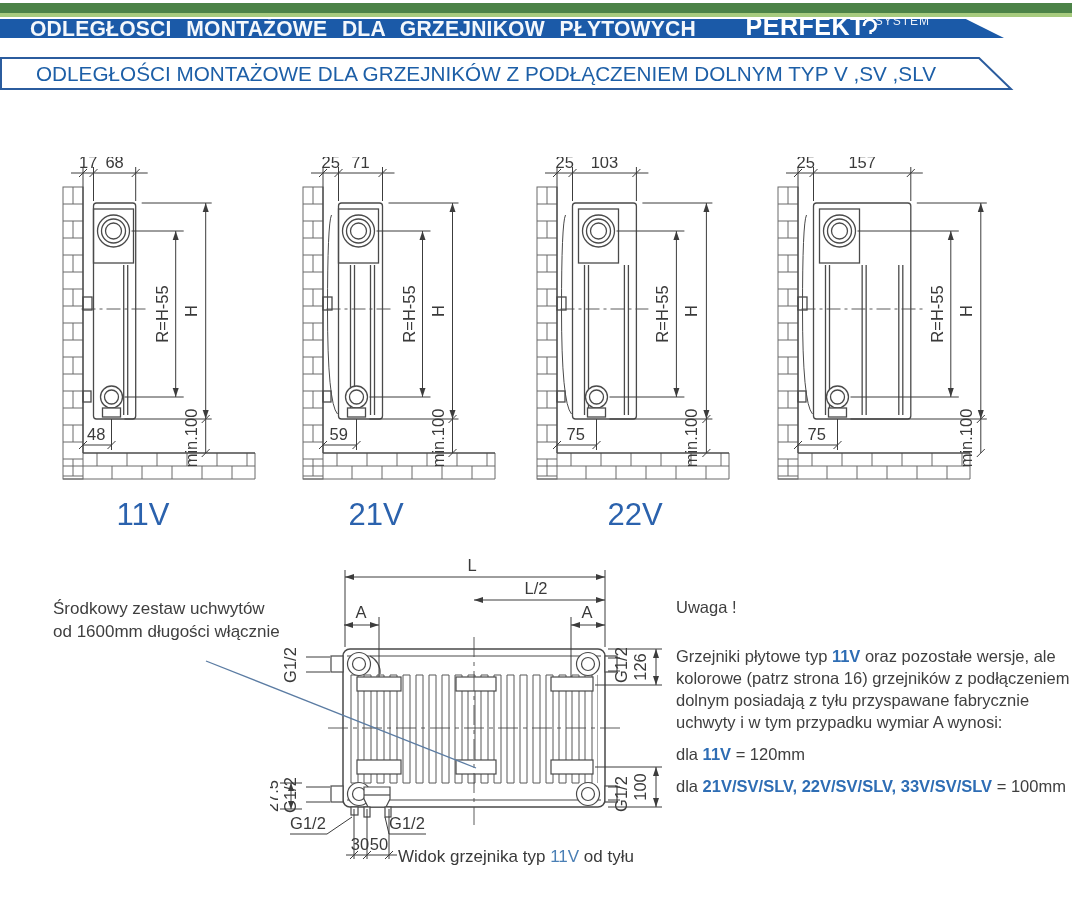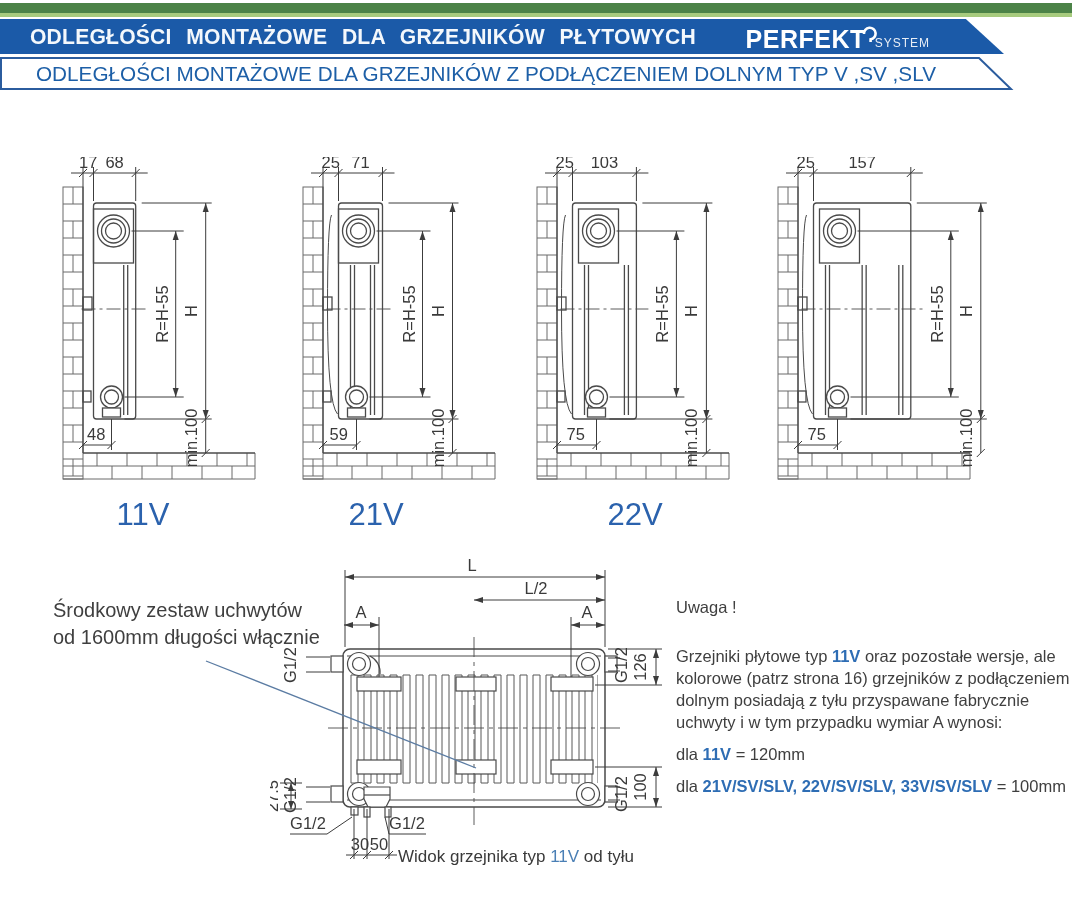--- a/index.html
+++ b/index.html
@@ -1,40 +1,40 @@
 <!DOCTYPE html>
 <html><head>
 <meta charset="utf-8">
 <style>
   html,body{margin:0;padding:0;background:#fff;}
   .page{position:relative;width:1072px;height:898px;background:#ffffff;overflow:hidden;
         font-family:"Liberation Sans",sans-serif;color:#3a3a3a;}
   
   .strip-dark{position:absolute;left:0;top:3px;width:100%;height:10px;background:#4c8348;}
   .strip-light{position:absolute;left:0;top:13px;width:100%;height:4px;background:#a7cb7e;}
-  .banner1{position:absolute;left:0;top:19px;width:1004px;height:35px;background:#1b5aa8;
+  .banner1{position:absolute;left:0;top:19px;width:1004px;height:19px;background:#1b5aa8;
            clip-path:polygon(0 0,96.2% 0,100% 100%,0 100%);
            display:flex;align-items:center;}
   .banner1 .title{margin-left:30px;color:#f4f8fc;font-size:22px;font-weight:700;
                   letter-spacing:.2px;word-spacing:9px;white-space:nowrap;transform:scaleX(.96);transform-origin:left center;}
-  .logo{display:flex;align-items:flex-end;margin-left:22px;position:relative;}
+  .logo{display:flex;align-items:flex-start;margin-left:22px;position:relative;}
   .logo .brand{color:#fff;font-size:25px;font-weight:800;letter-spacing:.5px;line-height:1;}
   .logo .hook{margin-left:-4px;margin-bottom:9px;}
   .logo .brand-sub{color:#e8eef6;font-size:12px;font-weight:400;letter-spacing:1px;margin-left:-2px;margin-bottom:2px;}
   .banner2{position:absolute;left:0;top:57px;}
   .banner2 text{font-size:21px;fill:#1d5fa7;font-weight:500;}
   
   .dia{position:absolute;top:137px;margin-top:20px;}
   .dia-label{position:absolute;top:497px;width:130px;text-align:center;
              color:#2b62ad;font-size:31px;font-weight:500;}
   svg text{font-family:"Liberation Sans",sans-serif;}
   .dimt{fill:#3a3a3a;font-size:16.5px;}
   .blue{fill:#4a7fb5;}
   
-  .note-left{position:absolute;left:53px;top:597px;width:270px;font-size:20px;line-height:1.36;color:#3f3f3f;}
+  .note-left{position:absolute;left:53px;top:597px;width:270px;font-size:17px;line-height:1.36;color:#3f3f3f;}
   .rear{position:absolute;left:270px;top:557px;}
   .note-right{position:absolute;left:676px;top:597px;width:400px;font-size:16.5px;line-height:1.33;color:#3f3f3f;}
   .note-right .heading{margin:0 0 27px 0;}
   .note-right p{margin:0;}
   .note-right .dla{margin-top:10px;}
   .accent{color:#2e6db4;font-weight:600;}
   .overlay{position:absolute;left:0;top:0;pointer-events:none;}
 </style>
 </head>
 <body>

